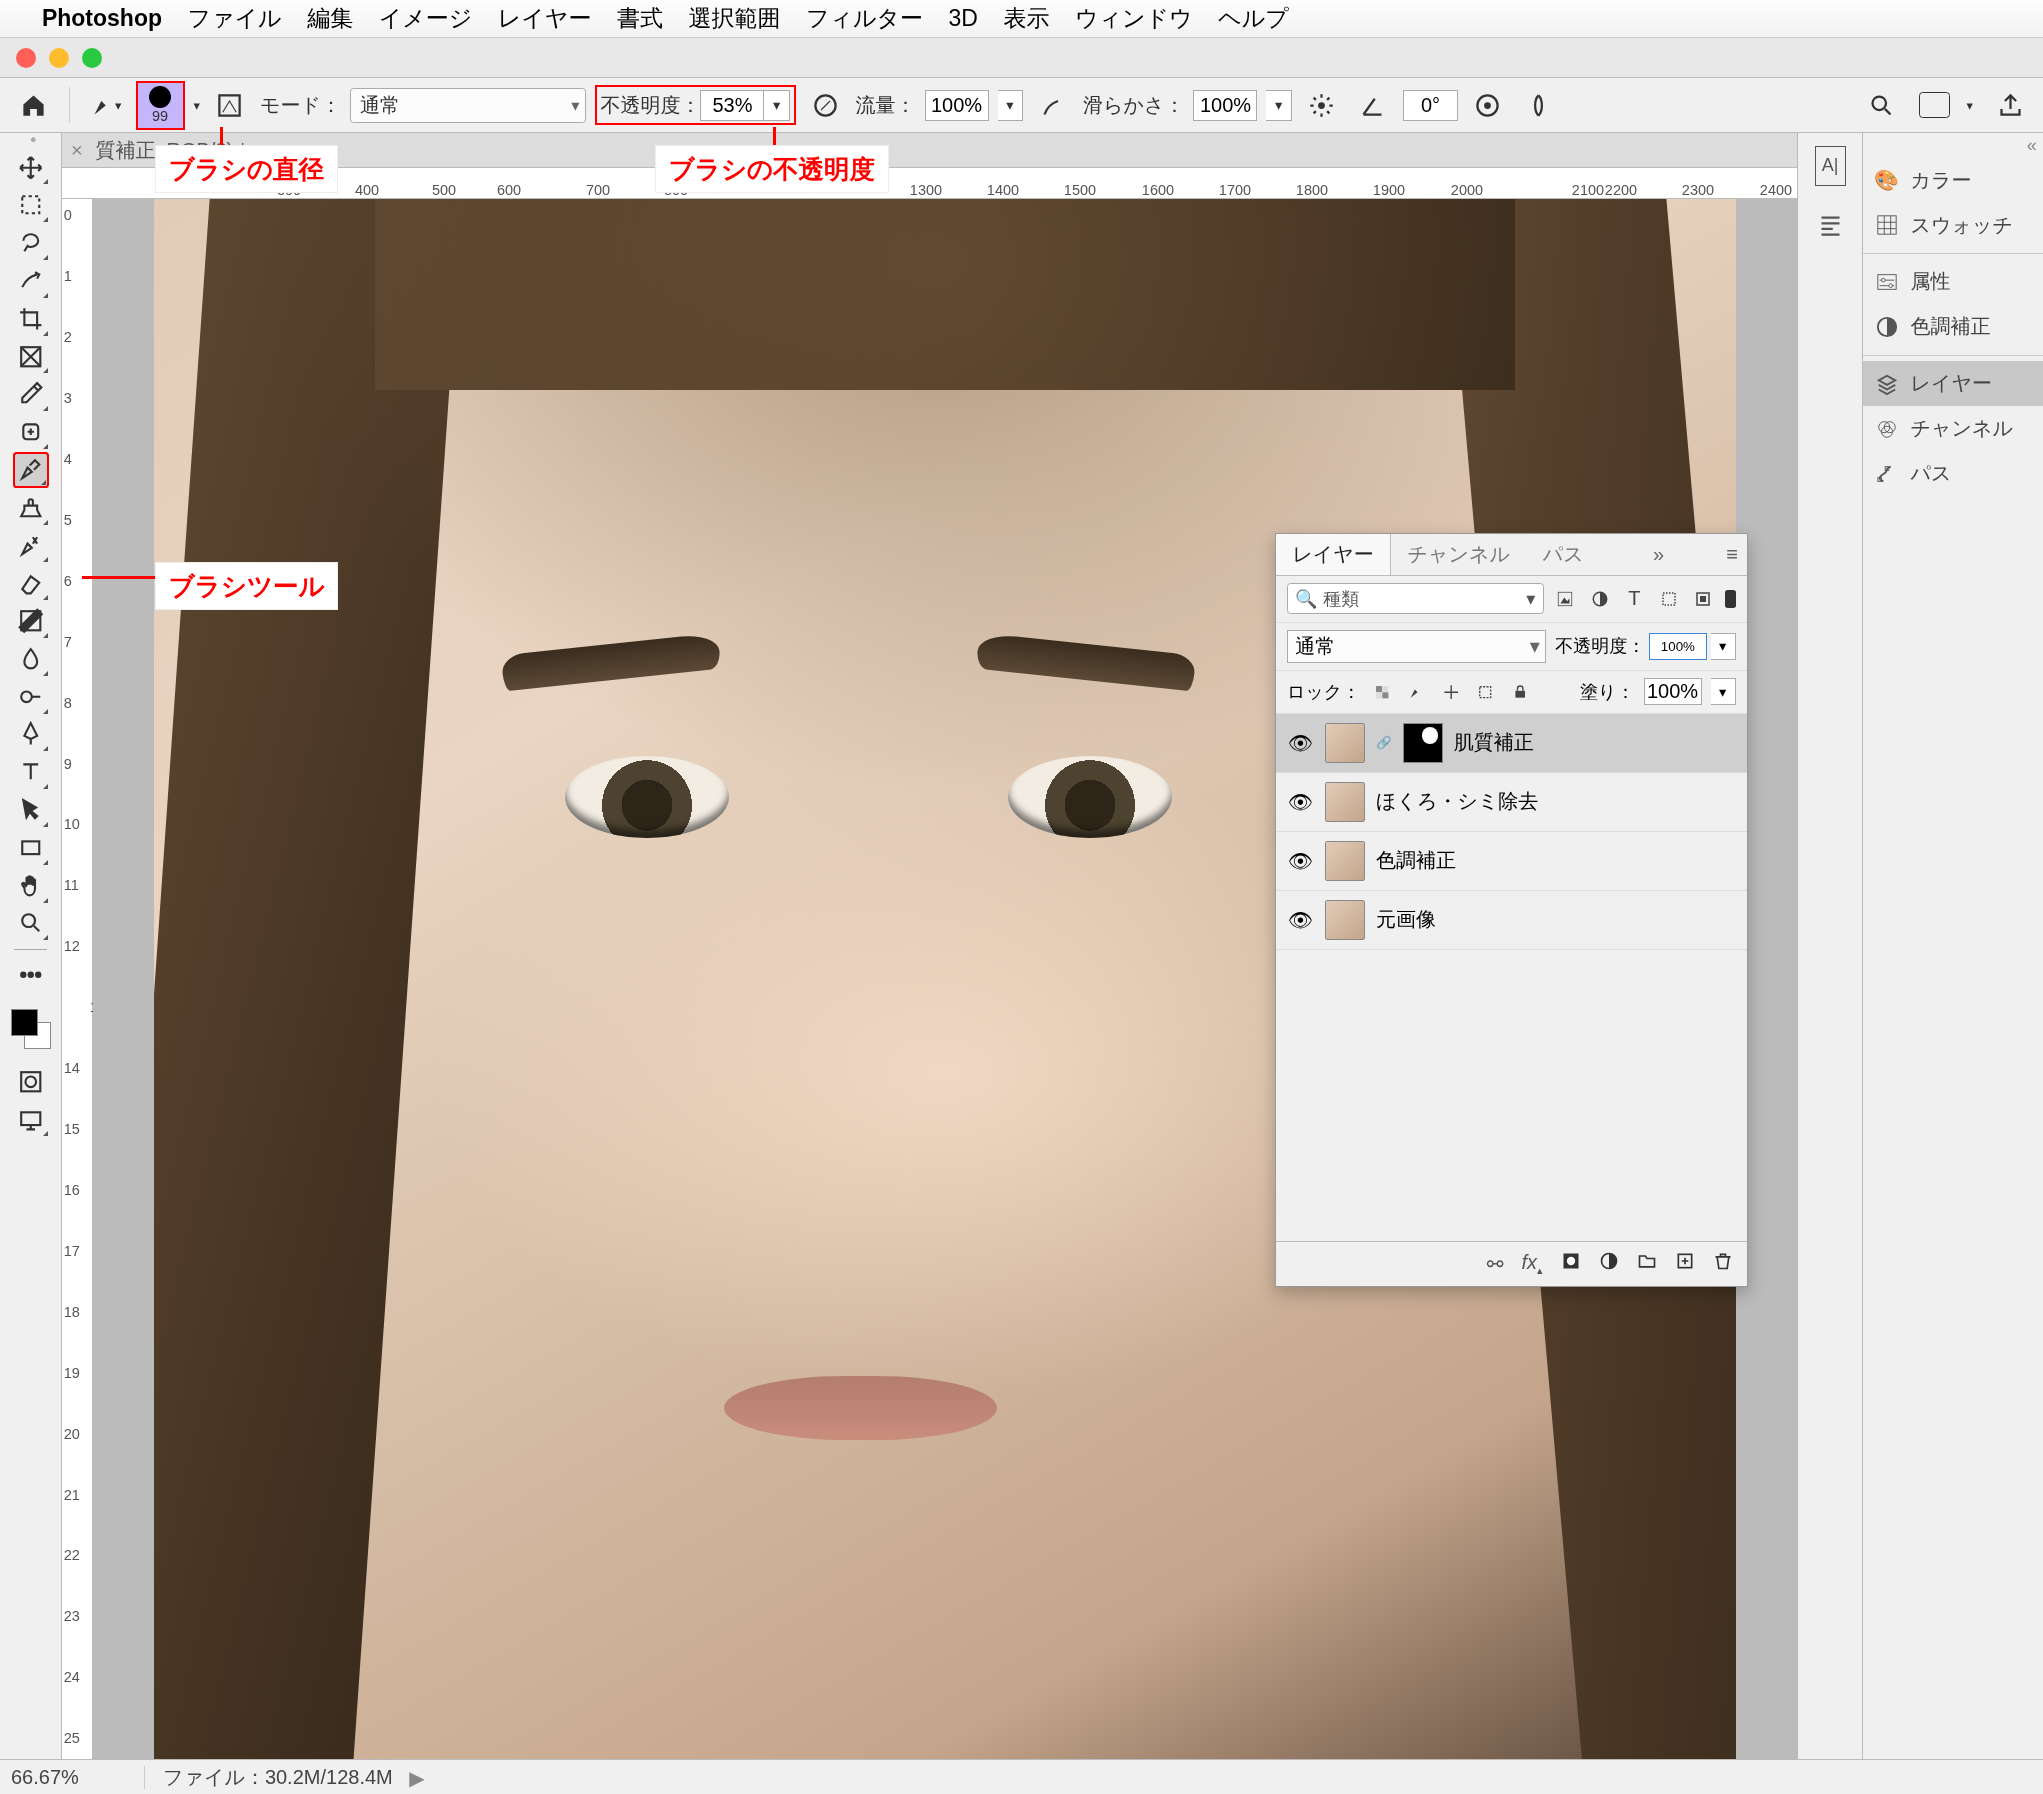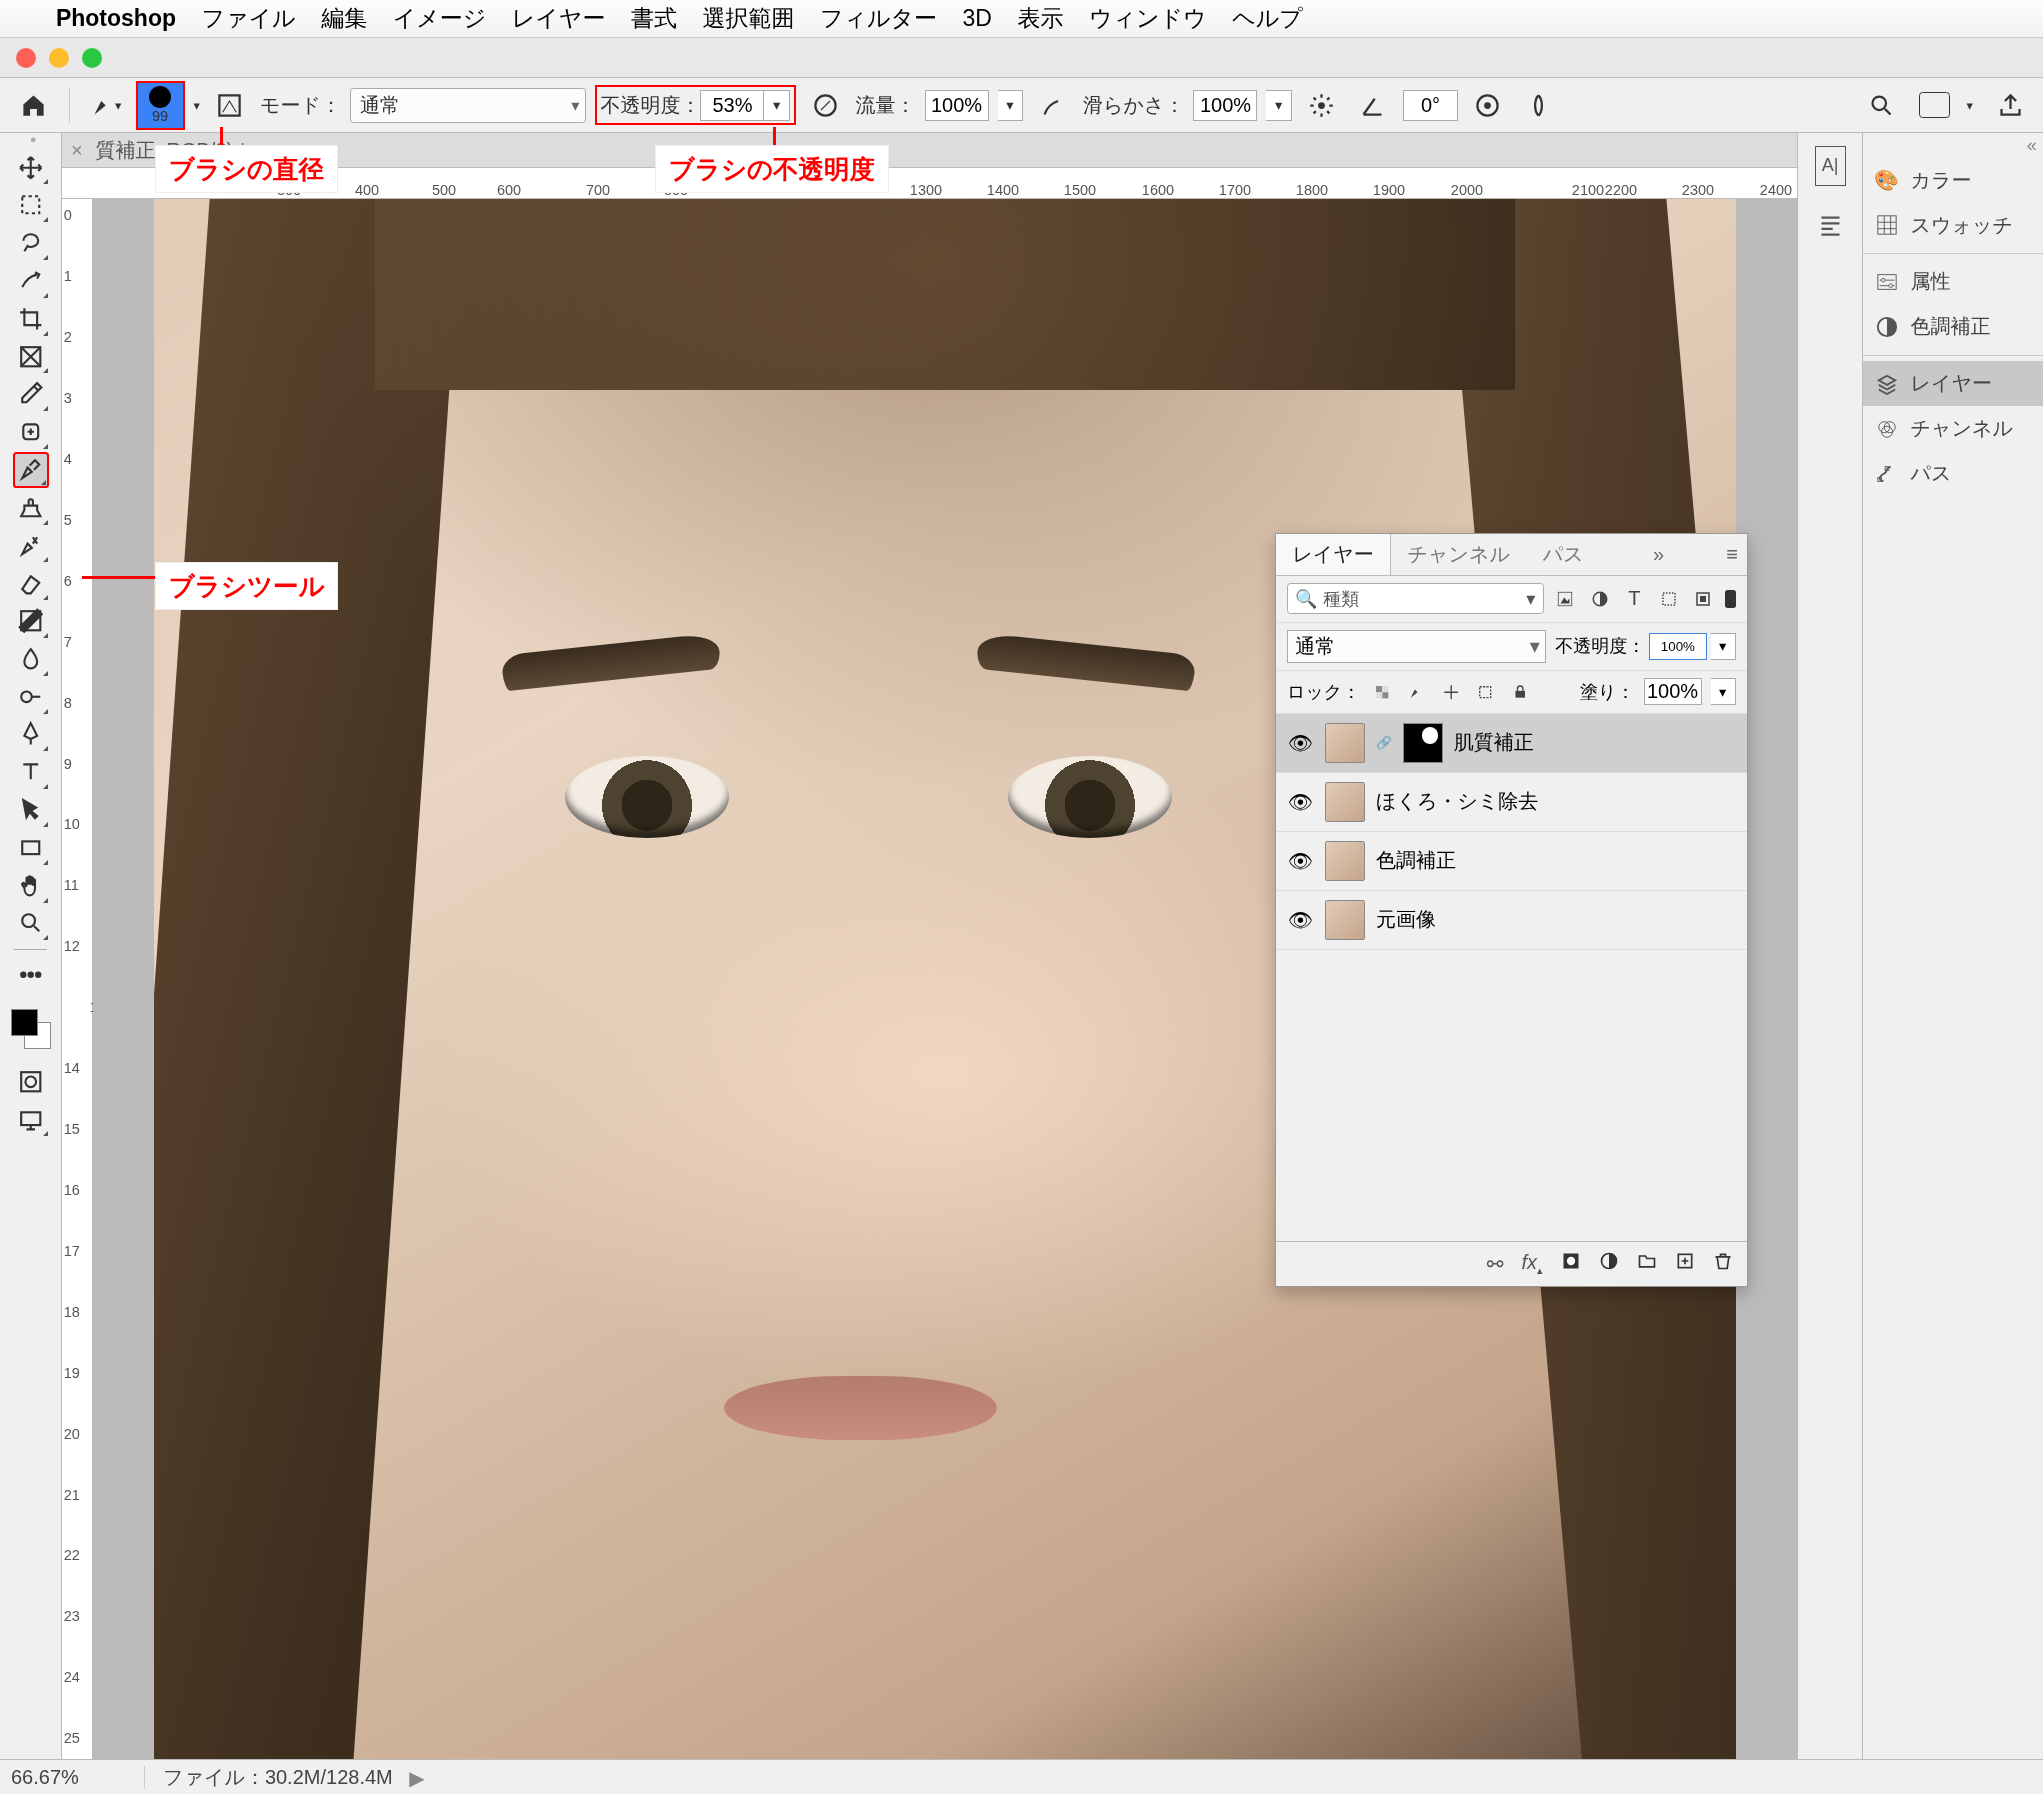--- a/index.html
+++ b/index.html
@@ -1,29 +1,29 @@
 <!DOCTYPE html>
 <html style="font-size:14.5px"><head>
 <meta charset="utf-8">
 <style>
 * { box-sizing: border-box; margin: 0; padding: 0; font-family: -apple-system, "Hiragino Kaku Gothic ProN", sans-serif; }
 body { background: #f0f0f0; width: 2044px; height: 1795px; overflow: hidden; font-size: 22px; }
 .menubar { height: 38px; background: linear-gradient(#fdfdfd,#f2f2f2); display: flex; align-items: center; padding: 0 16.4px; gap: 25.5px; font-size: 23px; border-bottom: 0.9px solid #ccc; }
 .menubar .apple { font-size: 25.5px; }
-.menubar .appname { font-weight: 700; margin-left: 14px; }
+.menubar .appname { font-weight: 700; }
 .titlebar { height: 40px; background: #e8e8e8; display: flex; align-items: center; border-bottom: 0.9px solid #bbb; }
 .traffic { display: flex; gap: 12.7px; padding-left: 16.4px; }
 .traffic span { width: 20px; height: 20px; border-radius: 50%; display: block; }
 .tc-close { background: #ff5f57; } .tc-min { background: #ffbd2e; } .tc-max { background: #28c940; }
 .titlebar .title { flex: 1; text-align: center; font-size: 22px; color: #444; }
 .optionbar { height: 55px; background: #f0f0f0; display: flex; align-items: center; padding: 0 12.7px; gap: 9px; border-bottom: 0.9px solid #bbb; font-size: 20px; color: #333; }
 .ob-sep { width: 0.9px; height: 36px; background: #ccc; margin: 0 5.5px; }
 .ob-btn { width: 42px; height: 42px; display: flex; align-items: center; justify-content: center; border-radius: 3.6px; }
 .ob-btn svg { width: 27px; height: 27px; }
-.brush-preview { width: 49px; height: 49px; border: 2.7px solid #ff0000; display: flex; flex-direction: column; align-items: center; justify-content: center; background: #3b82f6; }
+.brush-preview { width: 49px; height: 49px; border: 2.7px solid #ff0000; display: flex; flex-direction: column; align-items: center; justify-content: center; background: #c4b5fd; }
 .brush-dot { width: 22px; height: 22px; background: #000; border-radius: 50%; }
 .brush-size { font-size: 14.5px; }
 .ob-select { height: 35px; border: 0.9px solid #aaa; background: #fcfcfc; padding: 0 25.5px 0 9px; border-radius: 3.6px; font-size: 20px; position: relative; display: flex; align-items: center; }
 .ob-select::after { content: "▾"; position: absolute; right: 5.5px; color: #666; font-size: 16.4px; }
 .ob-select.wide { width: 236px; }
 .opacity-group { border: 2.7px solid #ff0000; height: 40px; display: flex; align-items: center; padding: 0 3.6px; }
 .ob-input { width: 64px; height: 31px; border: 0.9px solid #aaa; text-align: center; font-size: 20px; background: #fff; }
 .ob-dd { width: 25.5px; height: 31px; border: 0.9px solid #aaa; border-left: none; display: flex; align-items: center; justify-content: center; background: #fff; font-size: 14.5px; }
 .ob-right { margin-left: auto; display: flex; gap: 16.4px; align-items: center; }
 .rect-icon { border: 1.8px solid #333; }

